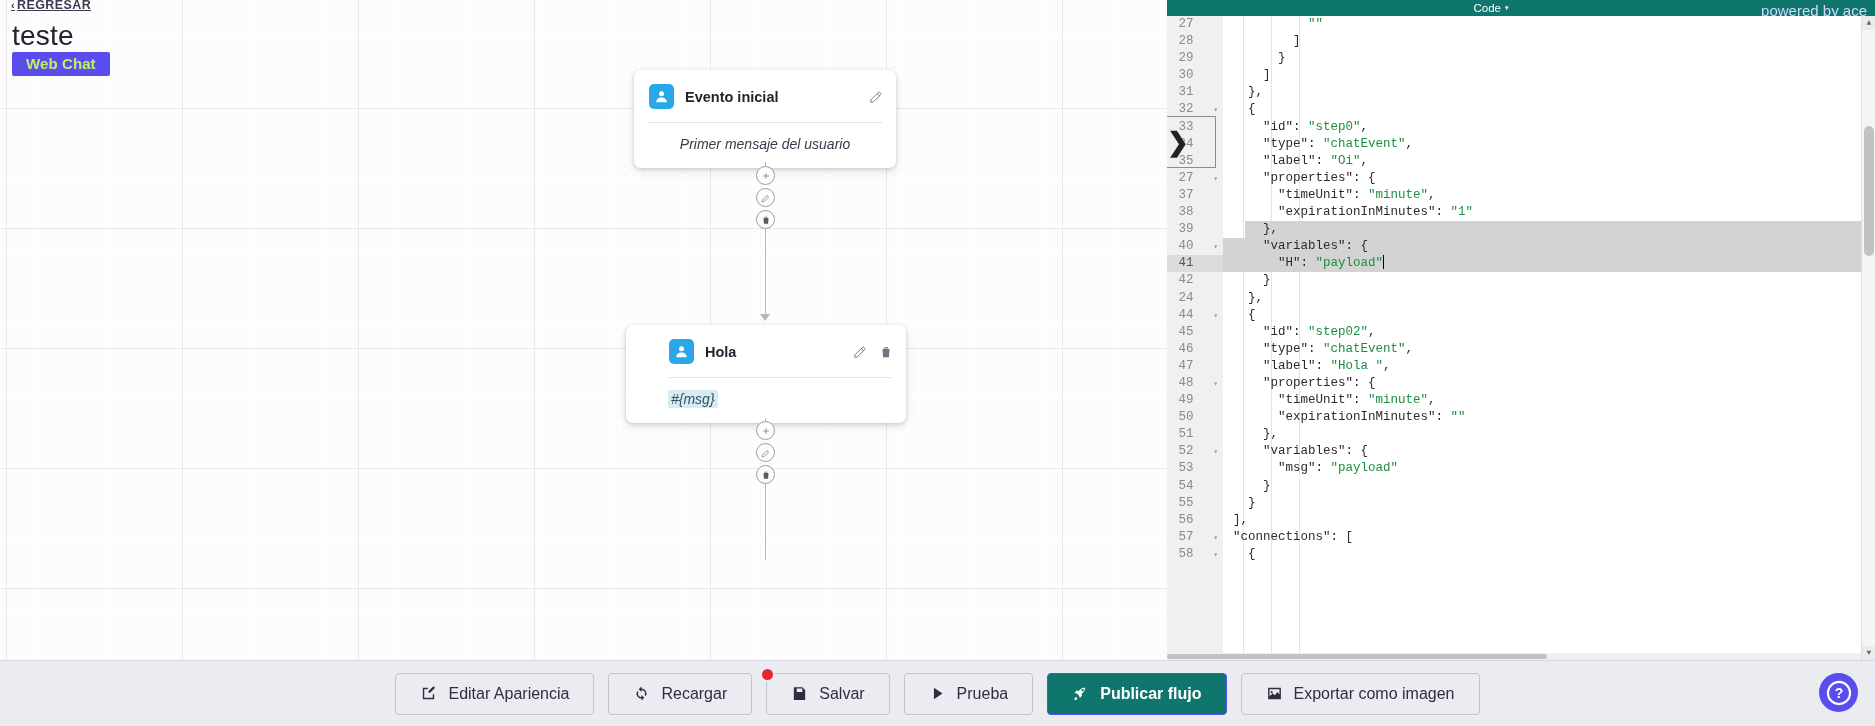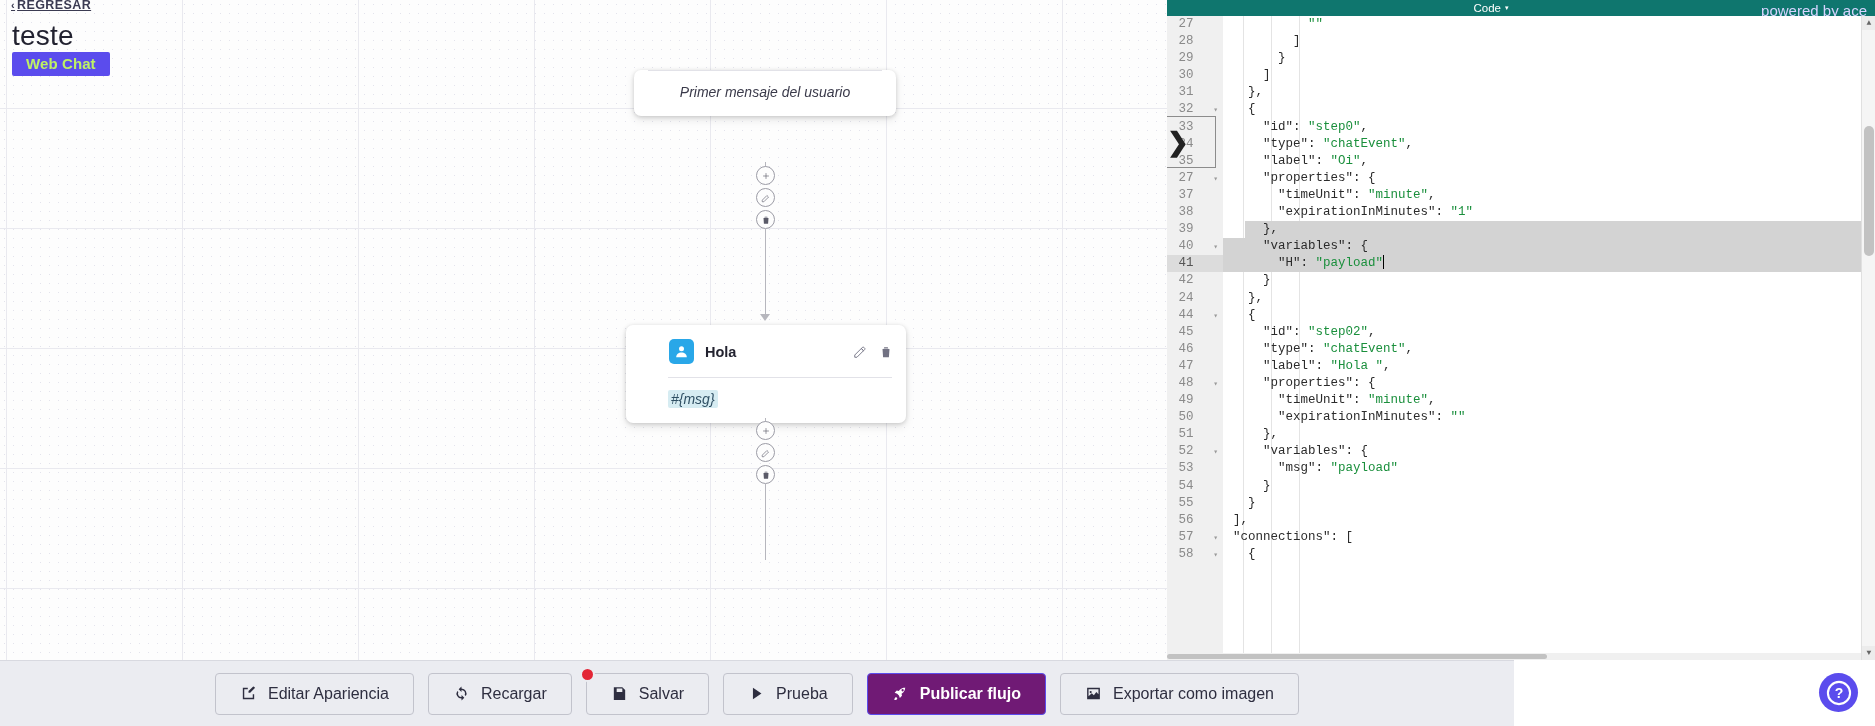--- a/index.html
+++ b/index.html
@@ -199,34 +199,34 @@
     background: #f0f0f0;
   }
   .hscroll-thumb {
     position: absolute; left: 0; top: 1px; width: 380px; height: 5px;
     background: #c2c2c2; border-radius: 3px;
   }
 
   
   .toolbar {
     position: absolute; left: 0; bottom: 0;
-    width: 1514px; height: 66px;
+    width: 1875px; height: 66px;
     background: #ebecf1; border-top: 1px solid #d8d9e0;
     display: flex; align-items: center; justify-content: center; gap: 14px;
   }
   .tbtn {
     position: relative;
     display: flex; align-items: center; gap: 11px;
     background: #ebecf1; border: 1px solid #c2c3cc;
     border-radius: 4px; padding: 11px 24px;
     font-size: 16px; color: #2e2e40; cursor: pointer;
     white-space: nowrap;
   }
   .tbtn.primary {
-    background: #701a75; border-color: #5b4ced; color: #fff; font-weight: bold;
+    background: #0f766e; border-color: #5b4ced; color: #fff; font-weight: bold;
   }
   .tbtn svg { width: 17px; height: 17px; }
   .tbtn .ic { fill: #2e2e40; }
   .tbtn.primary .ic { fill: #fff; }
   .badge-dot {
     position: absolute; top: -7px; left: -7px;
     width: 15px; height: 15px; border-radius: 50%;
     background: #e32636; border: 2px solid #ebecf1;
   }
   .help-fab {
@@ -248,20 +248,37 @@
     <a class="back-link">
       <span class="back-arrow">‹</span>
       <span>REGRESAR</span>
     </a>
 
     <div class="flow-title">teste</div>
 
     <div class="channel-badge">Web Chat</div>
 
     <div class="node" style="left:634px; top:70px;">
+      <div class="node-head">
+        <span class="node-avatar">
+          <svg viewBox="0 0 24 24">
+              <circle cx="12" cy="7.5" r="4"></circle>
+              <path d="M3.5 21c0-4.7 3.8-7.5 8.5-7.5s8.5 2.8 8.5 7.5z"></path>
+            </svg>
+        </span>
+        <span class="node-title">Evento inicial</span>
+        <span class="node-icons">
+          <span class="node-icon">
+            <svg viewBox="0 0 24 24">
+                <path d="M3 17.2V21h3.8L18 9.8l-3.8-3.8L3 17.2z"></path>
+                <path d="M14.2 6l3.8 3.8 2-2a1.6 1.6 0 0 0 0-2.3l-1.5-1.5a1.6 1.6 0 0 0-2.3 0l-2 2z"></path>
+              </svg>
+          </span>
+        </span>
+      </div>
       <div class="node-body">Primer mensaje del usuario</div>
     </div>
 
     <div class="conn-line" style="left:765px; top:162px; height:16px;"></div>
     <div class="conn-btns" style="left:756px; top:166px;">
       <span class="conn-btn">
         <svg viewBox="0 0 24 24">
             <path d="M12 5v14M5 12h14"></path>
           </svg>
       </span>

